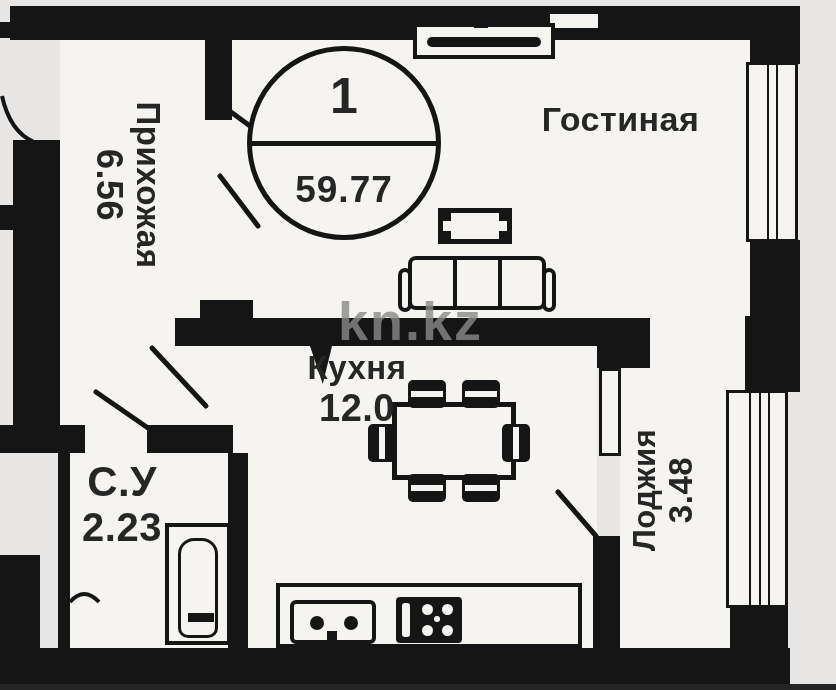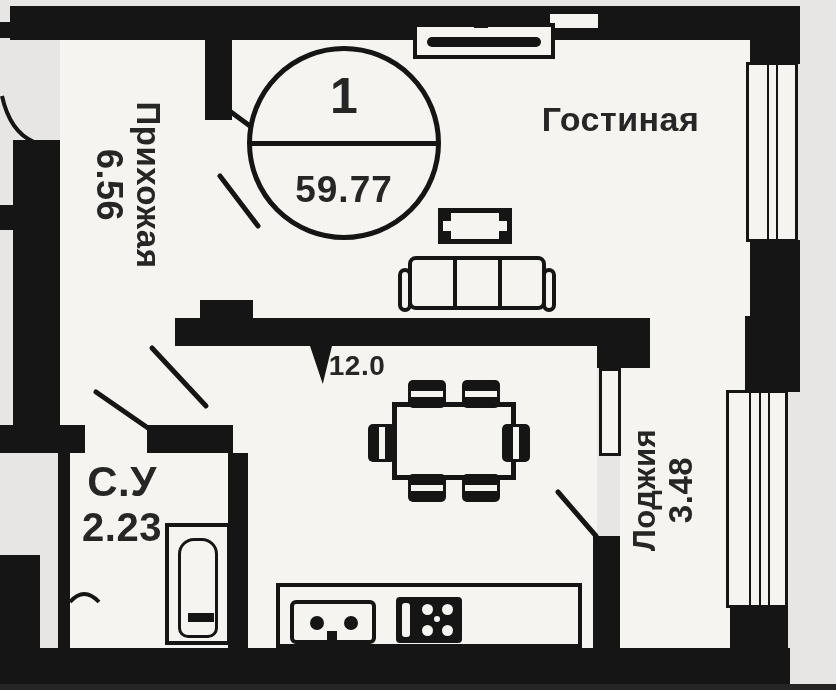--- a/index.html
+++ b/index.html
@@ -148,27 +148,29 @@
   <div class="label rot" style="left:7px;top:120px;width:240px;height:130px;transform:rotate(90deg);">
     <span class="l1" style="font-size:33px;">Прихожая</span>
     <span class="l2" style="font-size:36px;">6.56</span>
   </div>
 
   <div class="label" style="left:518px;top:100px;width:205px;">
     <span class="l1" style="font-size:34px;">Гостиная</span>
   </div>
 
   <div class="label" style="left:282px;top:350px;width:150px;">
-    <span class="l2" style="font-size:28px;">12.0</span>
+    <span class="l1" style="font-size:33px;">Кухня</span>
+    <span class="l2" style="font-size:38px;">12.0</span>
   </div>
 
   <div class="label" style="left:62px;top:458px;width:120px;">
     <span class="l1" style="font-size:42px;">С.У</span>
     <span class="l2" style="font-size:40px;">2.23</span>
   </div>
 
   <div class="label rot" style="left:554px;top:446px;width:220px;height:88px;transform:rotate(-90deg);">
     <span class="l1" style="font-size:31px;">Лоджия</span>
     <span class="l2" style="font-size:33px;">3.48</span>
   </div>
 
+  <div id="watermark">kn.kz</div>
 
 </div>
 
 </body></html>

